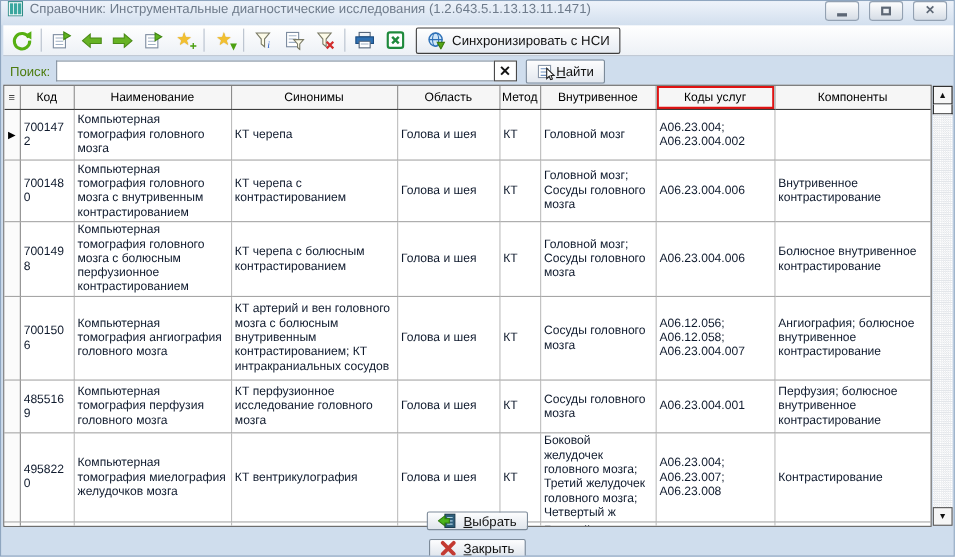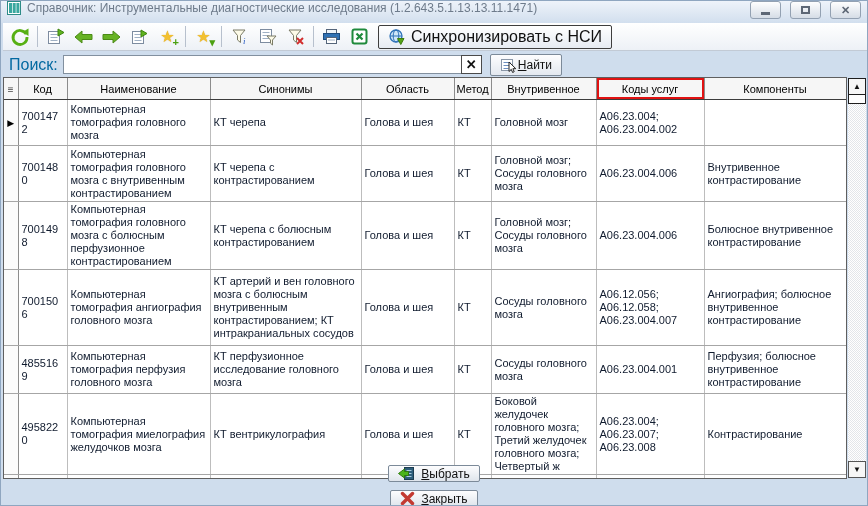--- a/index.html
+++ b/index.html
@@ -20,25 +20,25 @@
   
   .toolbar{position:absolute;left:2px;top:22px;width:864px;height:28px;
     background:linear-gradient(#ffffff,#edf1f6);border-bottom:1px solid #c2cad5;
     display:flex;align-items:center;padding:0 3px;box-sizing:border-box;gap:1px;}
   .tbtn{width:27px;height:25px;display:flex;align-items:center;justify-content:center;position:relative;}
   .tsep{width:1px;height:21px;background:#b7c0cd;margin:0 3px;}
   .star{font-size:16px;color:#f2c030;text-shadow:0 0 1px #c8931a;line-height:1;}
   .star-ov{position:absolute;right:2px;bottom:1px;font-size:11px;font-weight:bold;line-height:1;color:#4ca011;}
   .sync-btn{height:24px;margin-left:4px;border:1px solid #3e3e3e;border-radius:2px;
     background:linear-gradient(#ffffff,#e6ebf2);display:flex;align-items:center;
-    gap:6px;padding:0 9px;font-size:16px;color:#111;}
+    gap:6px;padding:0 9px;font-size:12px;color:#111;}
   
   .searchrow{position:absolute;left:2px;top:51px;width:864px;height:25px;
     display:flex;align-items:center;padding:0 6px;box-sizing:border-box;}
-  .search-label{font-size:16px;color:#0369a1;margin-right:5px;}
+  .search-label{font-size:12px;color:#4d7c0f;margin-right:5px;}
   .search-input{width:398px;height:19px;border:1px solid #82909f;background:#fff;
     font-size:12px;padding:0 3px;box-sizing:border-box;border-right:none;}
   .clear-btn{width:21px;height:19px;border:1px solid #4a4a4a;background:#fff;
     display:flex;align-items:center;justify-content:center;font-size:13px;
     font-weight:bold;color:#111;line-height:1;box-sizing:border-box;}
   .find-btn{height:22px;margin-left:8px;border:1px solid #7c8a99;border-radius:2px;
     background:linear-gradient(#fdfdfe,#e3e8ef);display:flex;align-items:center;
     gap:1px;padding:0 9px;font-size:12px;color:#111;}
   u{text-decoration:underline;}
   

